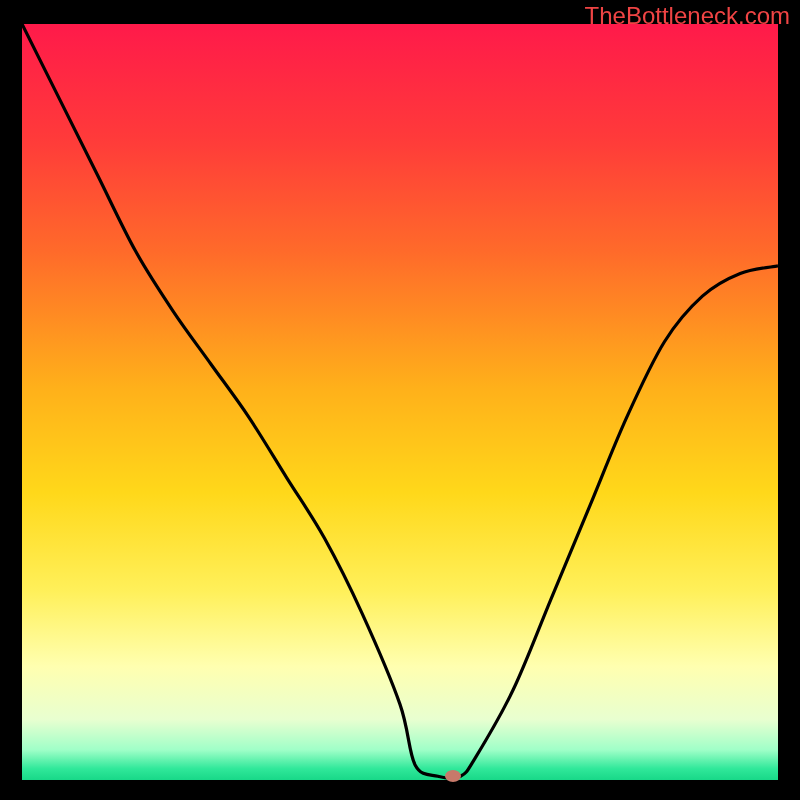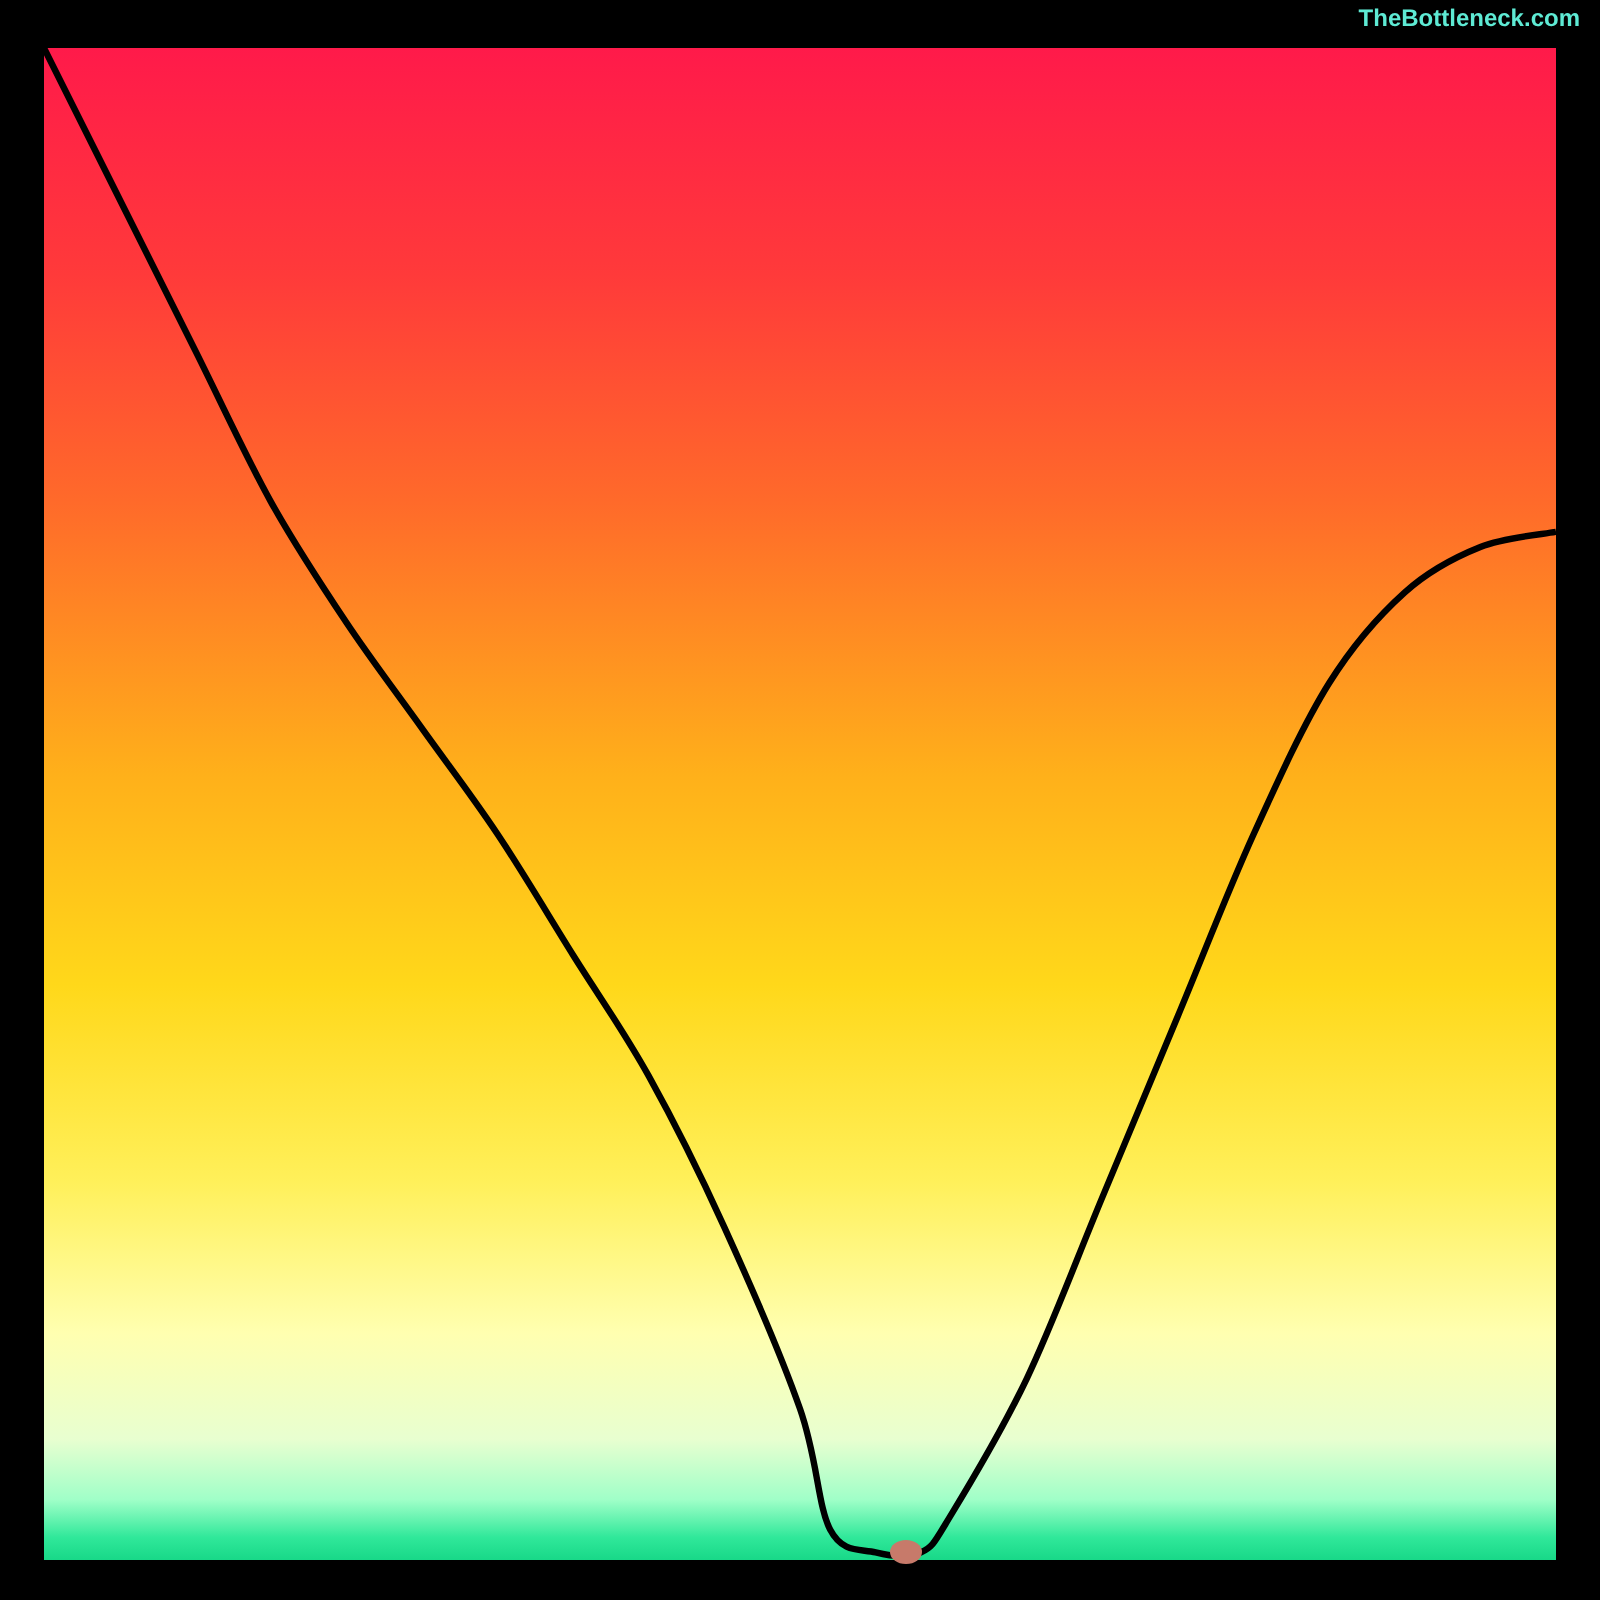--- a/index.html
+++ b/index.html
@@ -7,23 +7,23 @@
     width: 800px;
     height: 800px;
     background: #000;
     position: relative;
     font-family: Arial, sans-serif;
   }
   .watermark {
     position: absolute;
     top: 2px;
     right: 10px;
-    color: #5eead4;
-    font-size: 12px;
-    font-weight: 700;
+    color: #ef4444;
+    font-size: 24px;
+    font-weight: 400;
     z-index: 10;
   }
   .frame {
     position: absolute;
     left: 22px;
     top: 24px;
     width: 756px;
     height: 756px;
     background: #000;
   }

